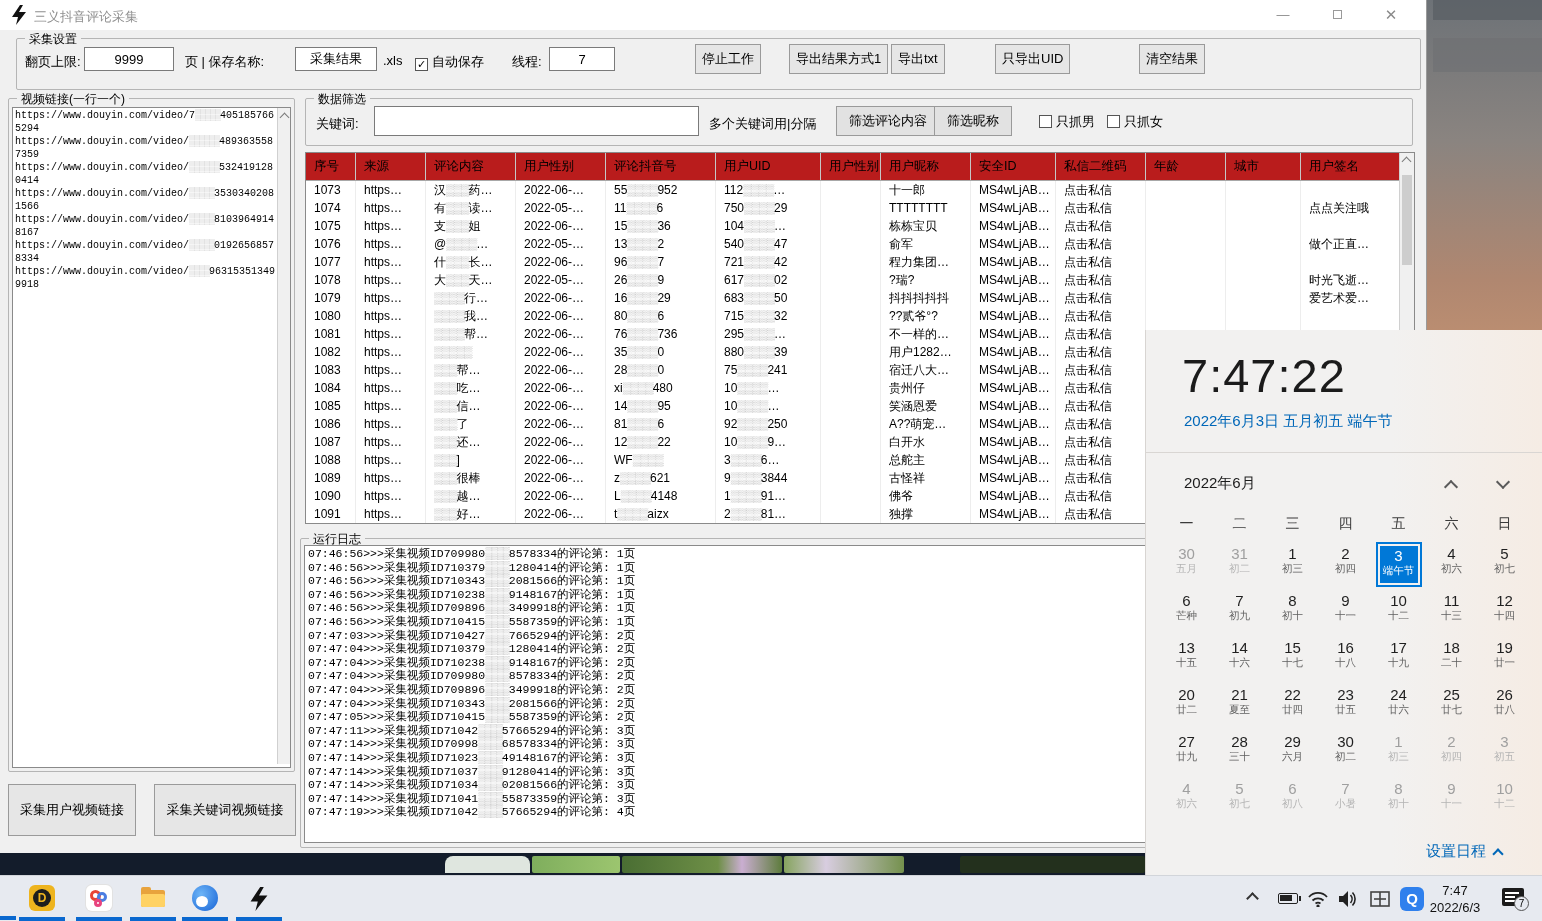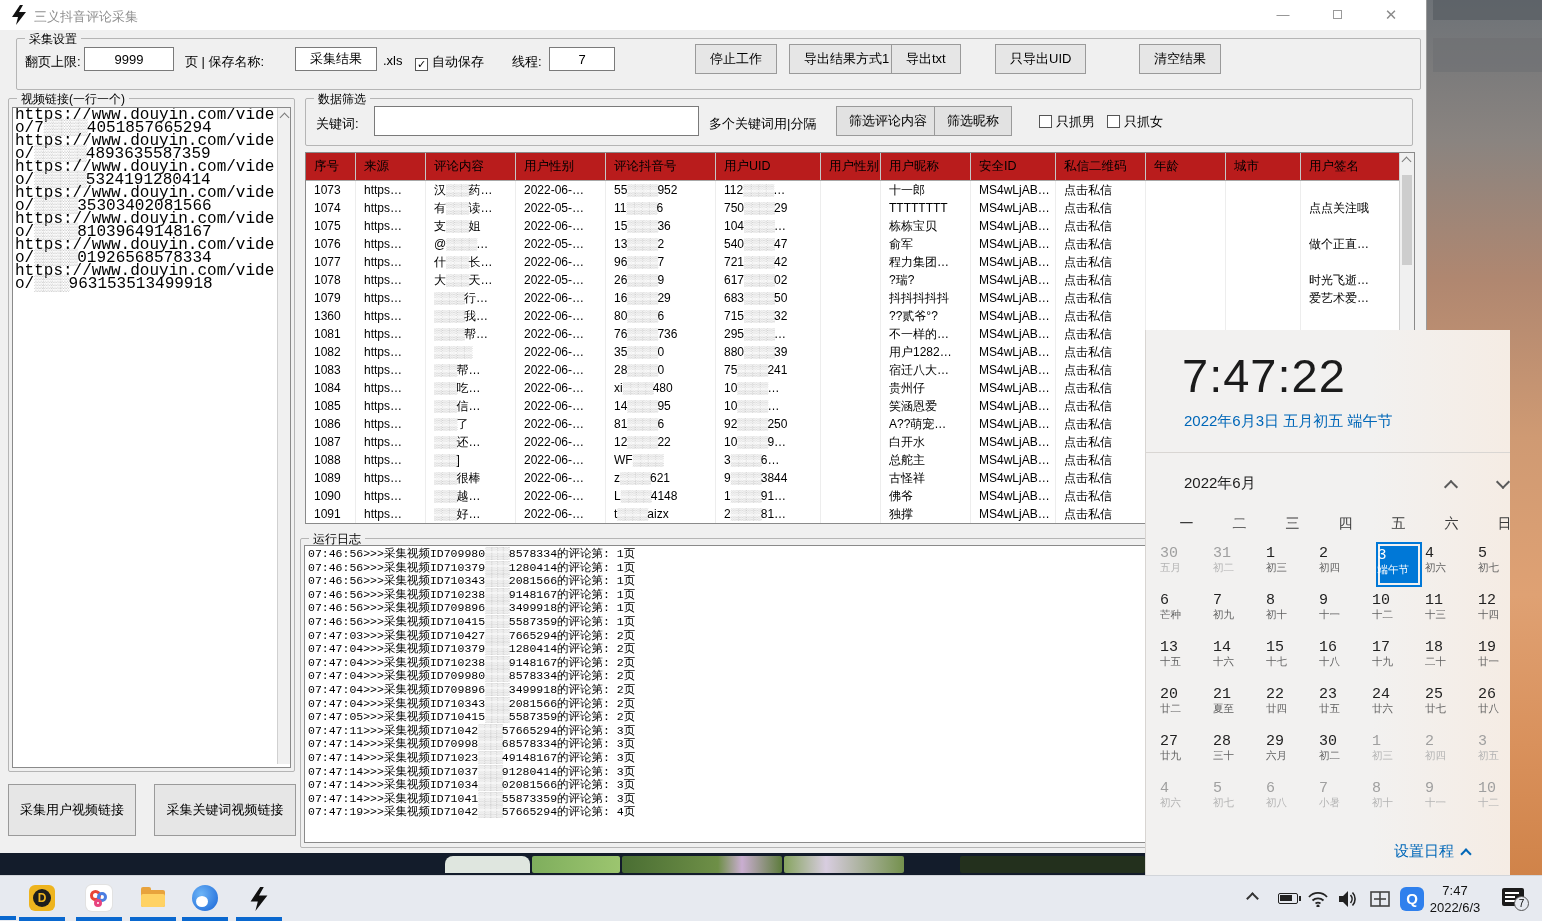--- a/index.html
+++ b/index.html
@@ -30,26 +30,26 @@
   .group-label { position:absolute; top:-8px; left:8px; background:#f0f0f0; padding:0 4px; font-size:12px; color:#000; }
 
   
   #settings-group { left:8px; top:38px; width:1405px; height:52px;margin-left:8px; }
   .set-item { position:absolute; top:14px; font-size:13px; }
   .tb-input { position:absolute; top:8px; height:24px; border:1px solid #7a7a7a; background:#fff; text-align:center; font-size:13px; font-family:inherit; }
   #inp-pages { left:67px; width:90px; }
   #inp-name  { left:278px; width:82px; }
   #inp-threads { left:532px; width:66px; }
   .chk { display:inline-block; width:13px; height:13px; border:1px solid #555; background:#fff; vertical-align:-2px; margin-right:4px; text-align:center; line-height:11px; font-size:11px; color:#000; }
-  .toolbar-btn { position:absolute; top:5px; height:30px; padding:0 14px; background:#e6e6e6; border:1px solid #9a9a9a; font-size:13px; font-family:inherit; }
+  .toolbar-btn { position:absolute; top:5px; height:30px; padding:0 6px; background:#e6e6e6; border:1px solid #9a9a9a; font-size:13px; font-family:inherit; }
 
   
   #links-group { left:8px; top:98px; width:287px; height:674px; background:#f0f0f0; }
   #links-box { position:absolute; left:3px; top:8px; right:3px; bottom:3px; background:#fff; border:1px solid #8a8a8a; overflow:hidden; padding:1px 14px 1px 2px;
-    font-family:"Liberation Mono","DejaVu Sans Mono",monospace; font-size:16px; line-height:13px; word-break:break-all; }
+    font-family:"Liberation Mono","DejaVu Sans Mono",monospace; font-size:10px; line-height:13px; word-break:break-all; }
   .links-scroll { position:absolute; right:4px; top:9px; width:13px; height:656px; background:#f0f0f0; border-left:1px solid #d0d0d0; }
   .scroll-arrow { position:absolute; left:3px; width:7px; height:7px; border-right:1.5px solid #7a7a7a; border-bottom:1.5px solid #7a7a7a; }
   .arr-up { top:6px; transform:rotate(-135deg); }
 
   .collect-btn { position:absolute; height:52px; background:#e6e6e6; border:1px solid #9a9a9a; font-size:13px; font-family:inherit; }
   #btn-collect-user { left:8px; top:784px; width:128px; }
   #btn-collect-kw { left:154px; top:784px; width:142px;text-align:center; }
 
   
   #filter-group { left:305px; top:98px; width:1108px; height:48px; }
@@ -69,33 +69,33 @@
   #table-scroll { position:absolute; right:0; top:0; width:15px; height:370px; background:#f0f0f0; border-left:1px solid #d0d0d0; }
   #table-thumb { position:absolute; left:2px; top:22px; width:10px; height:90px; background:#cdcdcd; }
   .px { color:#c3c3c3; letter-spacing:-1px; }
 
   
   #log-group { left:300px; top:538px; width:1113px; height:310px; }
   #log-box { position:absolute; left:3px; top:6px; right:3px; bottom:4px; background:#fff; border:1px solid #8a8a8a; overflow:hidden; padding:1px 3px;
     font-family:"Liberation Mono","DejaVu Sans Mono",monospace; font-size:11.5px; line-height:13.6px; white-space:nowrap; }
 
   
-  #calendar { position:absolute; left:1145px; top:330px; width:365px; height:545px;
+  #calendar { position:absolute; left:1145px; top:330px; width:397px; height:545px;
     background:linear-gradient(90deg,#f2f1f0 0%,#f2f1f0 62%,#f5ece4 100%); border-left:1px solid #d8d5d2; }
   #cal-time { position:absolute; left:36px; top:18px; font-size:47px; font-weight:300; color:#1b1b1b; letter-spacing:1px; }
   #cal-date { position:absolute; left:38px; top:82px; font-size:15px; color:#0067b8; }
   #cal-div { position:absolute; left:0; top:122px; width:100%; height:1px; background:#d9d6d3; }
   #cal-month { position:absolute; left:38px; top:144px; font-size:15px; color:#1b1b1b; }
   .chev { position:absolute; width:10px; height:10px; border-right:2px solid #5a5a5a; border-bottom:2px solid #5a5a5a; }
   #cal-up { left:300px; top:152px; transform:rotate(-135deg); }
   #cal-down { left:352px; top:147px; transform:rotate(45deg); }
   #cal-weekdays { position:absolute; left:14px; top:185px; width:371px; display:grid; grid-template-columns:repeat(7,53px); }
   #cal-weekdays span { text-align:center; font-size:14px; color:#3a3a3a; }
   #cal-days { position:absolute; left:14px; top:212px; width:371px; display:grid; grid-template-columns:repeat(7,53px); grid-auto-rows:47px; }
-  .day { padding-top:3px;font-family:Liberation Mono, monospace; }
+  .day { text-align:center; padding-top:3px; }
   .day .n { font-size:15px; color:#1f1f1f; line-height:17px; }
   .day .s { font-size:10.5px; color:#5f5f5f; line-height:12px; }
   .day.muted .n { color:#9f9f9f; } .day.muted .s { color:#b3b3b3; }
   .day.sel { width:46px; height:45px; margin:0 auto; background:#0078d7; border:2px solid #0078d7; box-shadow:inset 0 0 0 2px #f2f1f0; }
   .day.sel .n,.day.sel .s { color:#fff; }
   #cal-footer { position:absolute; right:40px; bottom:14px; font-size:15px; color:#0067b8; }
   #cal-footer .chev { position:static; display:inline-block; transform:rotate(-135deg); border-color:#0067b8; width:8px; height:8px; margin-left:8px; vertical-align:-2px; }
 
   
   #taskbar { position:absolute; left:0; top:875px; width:1542px; height:46px; background:#e7eaf0; border-top:1px solid #d2d5da; }
@@ -327,21 +327,21 @@
             <div class="td">683<span class="px">▒▒▒▒</span>50</div>
             <div class="td"></div>
             <div class="td">抖抖抖抖抖</div>
             <div class="td">MS4wLjAB…</div>
             <div class="td">点击私信</div>
             <div class="td"></div>
             <div class="td"></div>
             <div class="td">爱艺术爱…</div>
           </div>
           <div class="tr tgrid">
-            <div class="td">1360</div>
+            <div class="td">1080</div>
             <div class="td">https…</div>
             <div class="td"><span class="px">▒▒▒▒</span>我…</div>
             <div class="td">2022-06-…</div>
             <div class="td">80<span class="px">▒▒▒▒</span>6</div>
             <div class="td">715<span class="px">▒▒▒▒</span>32</div>
             <div class="td"></div>
             <div class="td">??贰爷°?</div>
             <div class="td">MS4wLjAB…</div>
             <div class="td">点击私信</div>
             <div class="td"></div>

